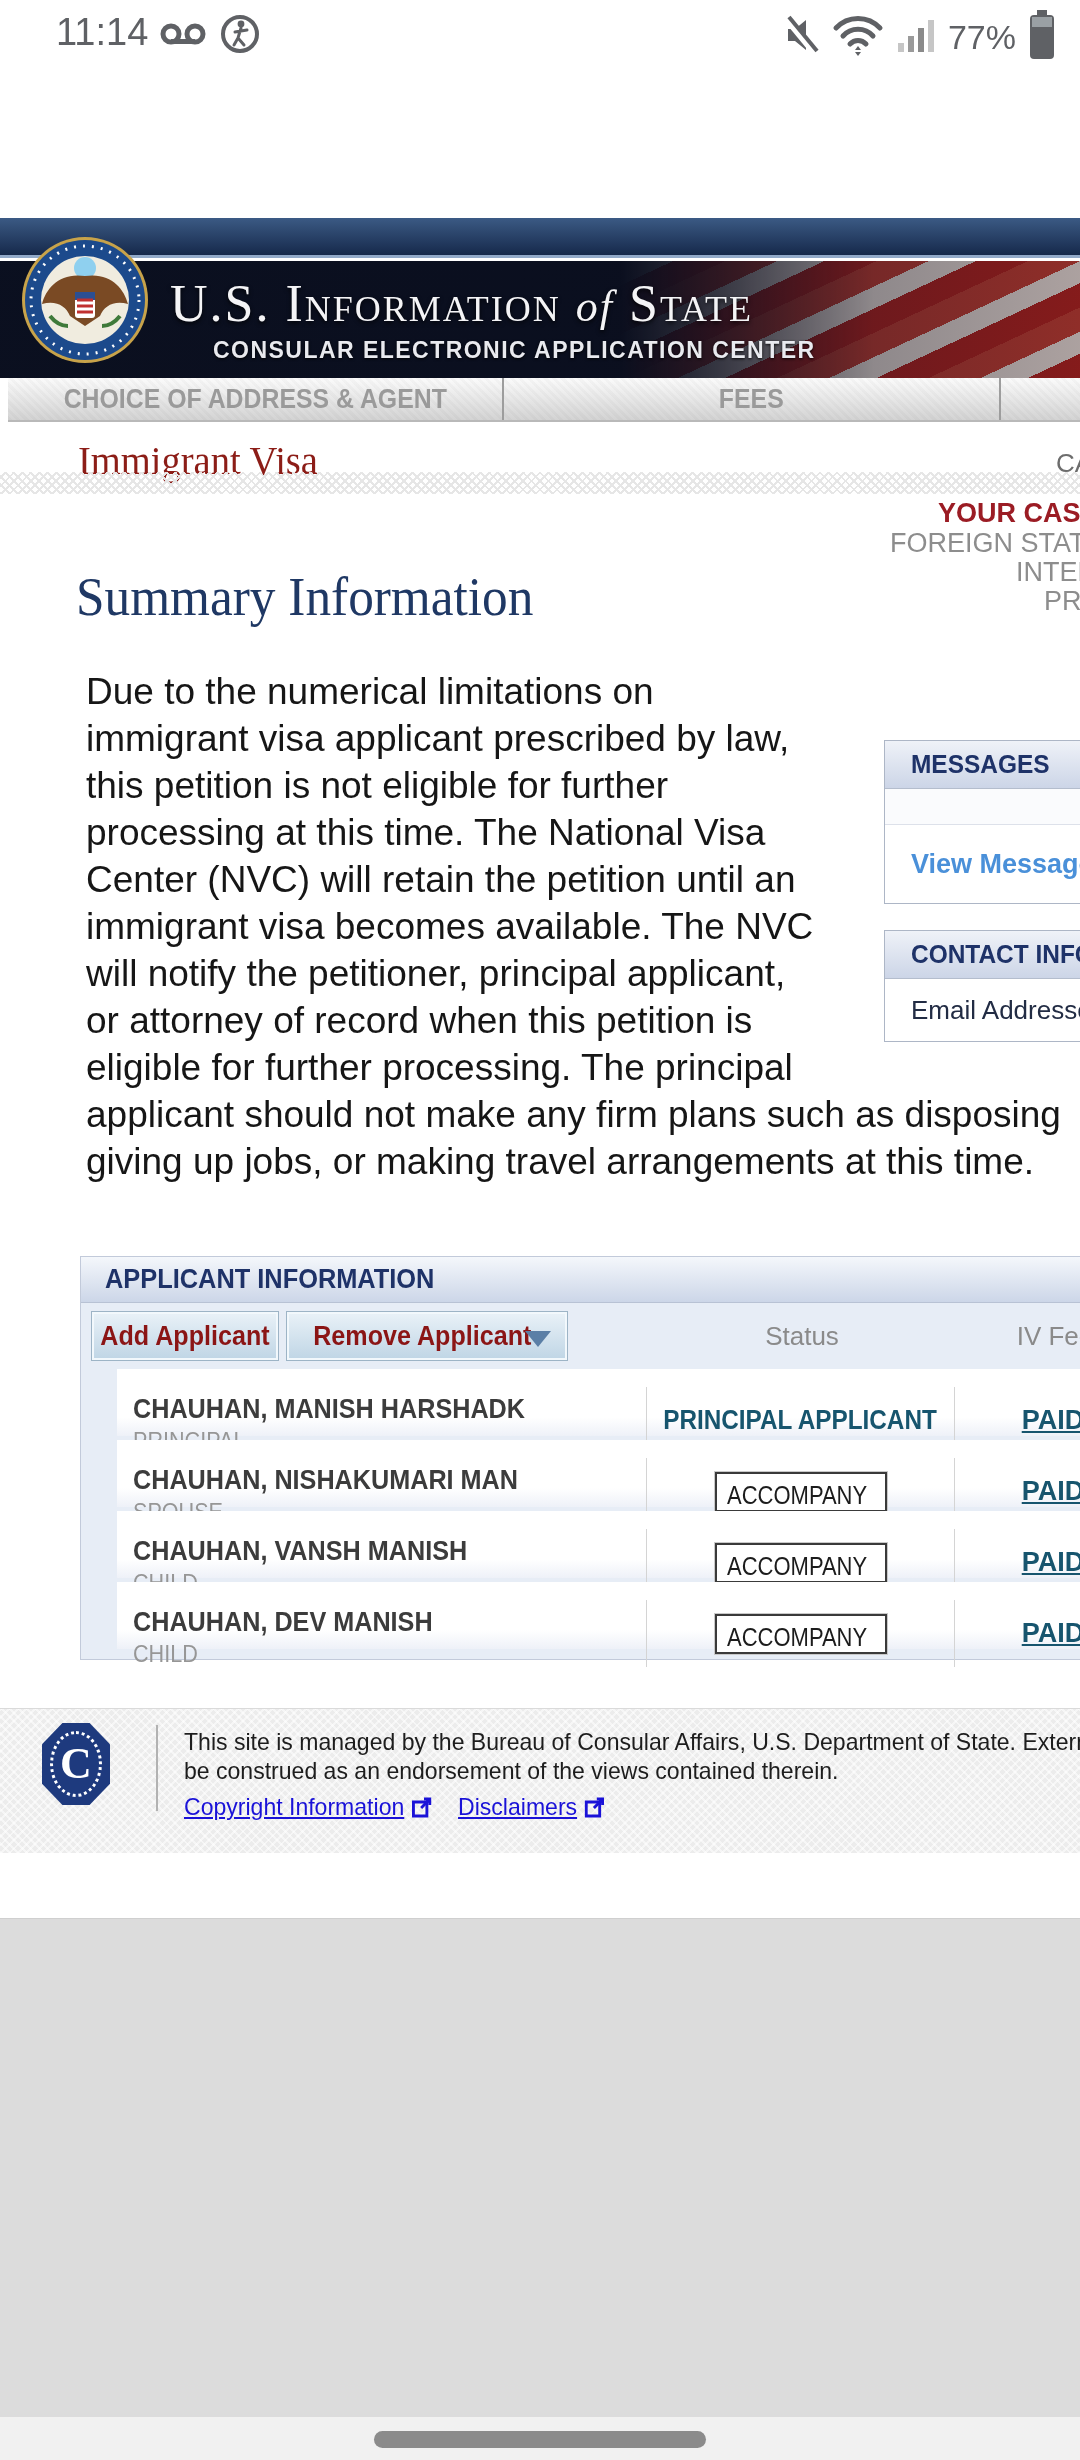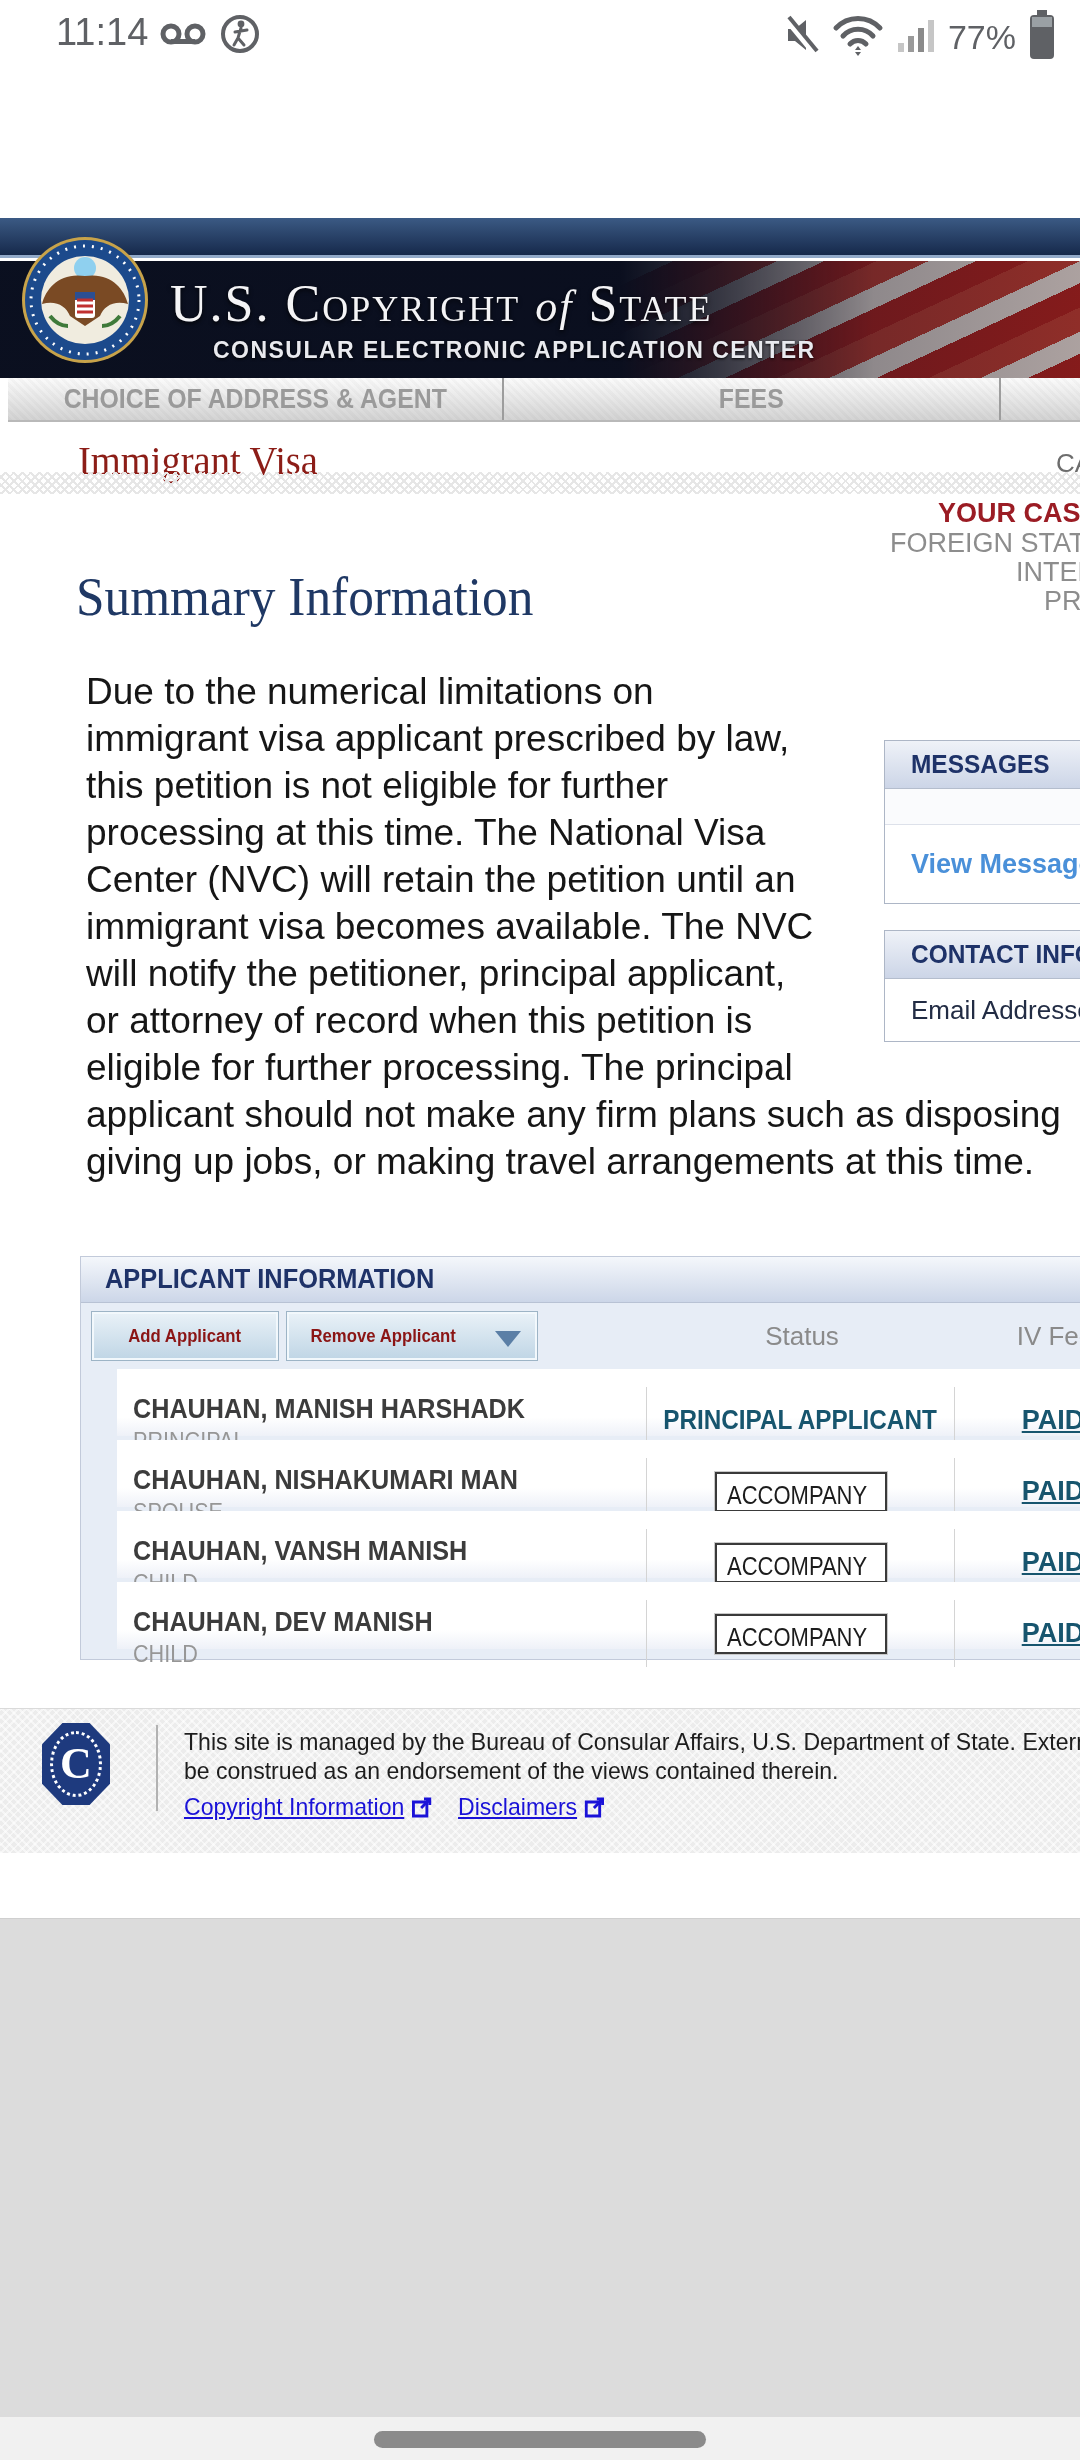--- a/index.html
+++ b/index.html
@@ -75,24 +75,24 @@
   .panel.contact { top:930px; }
   .panel-item-row { height:62px; display:flex; align-items:center; padding-left:26px; font-size:26px; color:#222c44; white-space:nowrap; }
 
   
   .atable { position:absolute; left:80px; top:1256px; width:1170px; height:404px; background:#e7edf6; border:1px solid #c2cada; }
   .atable-title { height:46px; display:flex; align-items:center; padding-left:24px;
     background:linear-gradient(#f4f7fb, #ccd6e8); border-bottom:1px solid #b8c2d4;
     color:#1e3268; font-weight:bold; font-size:27px; white-space:nowrap; }
   .atable-title span { transform:scaleX(.94); transform-origin:left; }
   .controls { position:relative; height:66px; }
-  .btn { position:absolute; top:8px; height:50px; background:linear-gradient(#eaf2f8, #bfd5e5); border:1px solid #9db4c6; box-shadow:inset 0 0 0 2px #f2f8fc; display:flex; align-items:center; justify-content:center; color:#8b1515; font-weight:bold; font-size:18px; white-space:nowrap; }
+  .btn { position:absolute; top:8px; height:50px; background:linear-gradient(#eaf2f8, #bfd5e5); border:1px solid #9db4c6; box-shadow:inset 0 0 0 2px #f2f8fc; display:flex; align-items:center; justify-content:center; color:#8b1515; font-weight:bold; font-size:27px; white-space:nowrap; }
   .btn span { transform:scaleX(.93); }
   .btn.add { left:10px; width:188px; }
-  .btn.remove { left:205px; width:252px; justify-content:flex-start; padding-left:18px; }
+  .btn.remove { left:205px; width:282px; justify-content:flex-start; padding-left:18px; }
   .tri-down { position:absolute; right:16px; top:19px; width:0; height:0; border-left:13px solid transparent; border-right:13px solid transparent; border-top:16px solid #5b7fa6; }
   .col-head { position:absolute; top:0; height:66px; display:flex; align-items:center; justify-content:center; color:#8a8a8a; font-size:26px; white-space:nowrap; }
   .col-head.status { left:566px; width:310px; }
   .col-head.fee { left:874px; width:200px; }
   .rows { position:absolute; left:36px; top:112px; width:1114px; }
   .arow { position:relative; height:67px; margin-bottom:4px; background:linear-gradient(#ffffff 72%, #eef1f8); }
   .cell { position:absolute; top:0; height:100%;margin-top:18px; }
   .cell.name { left:0; width:530px; border-right:1px solid #d4d4d4; padding:6px 0 0 16px; }
   .cell.status { left:530px; width:308px; border-right:1px solid #d4d4d4; display:flex; align-items:center; justify-content:center; }
   .cell.fee { left:838px; width:196px; display:flex; align-items:center; justify-content:center; }
@@ -194,21 +194,21 @@
         <circle cx="65" cy="70" r="44" fill="#f0ecdf"></circle>
         <circle cx="65" cy="38" r="11" fill="#8fd0ef"></circle>
         <path d="M65 46 C40 42 26 58 22 74 C36 70 46 76 50 86 L65 96 L80 86 C84 76 94 70 108 74 C104 58 90 42 65 46 Z" fill="#7a4a24"></path>
         <rect x="55" y="62" width="20" height="26" rx="3" fill="#fff"></rect>
         <rect x="55" y="62" width="20" height="8" fill="#2b4f93"></rect>
         <path d="M57 70 h16 M57 76 h16 M57 82 h16" stroke="#c03030" stroke-width="3"></path>
         <path d="M30 86 q8 10 18 10 M100 86 q-8 10 -18 10" stroke="#3f7a3a" stroke-width="4" fill="none"></path>
       </svg>
     </div>
     <div class="banner-title">
-      <span>U.S. Copyright</span> <span class="of">of</span> <span>State</span>
+      <span>U.S. Information</span> <span class="of">of</span> <span>State</span>
     </div>
     <div class="banner-sub">CONSULAR ELECTRONIC APPLICATION CENTER</div>
   </div>
 
   <div class="nav">
     <div class="nav-tab t1">
         <span>CHOICE OF ADDRESS &amp; AGENT</span>
       </div>
     <div class="nav-tab t2">
         <span>FEES</span>

